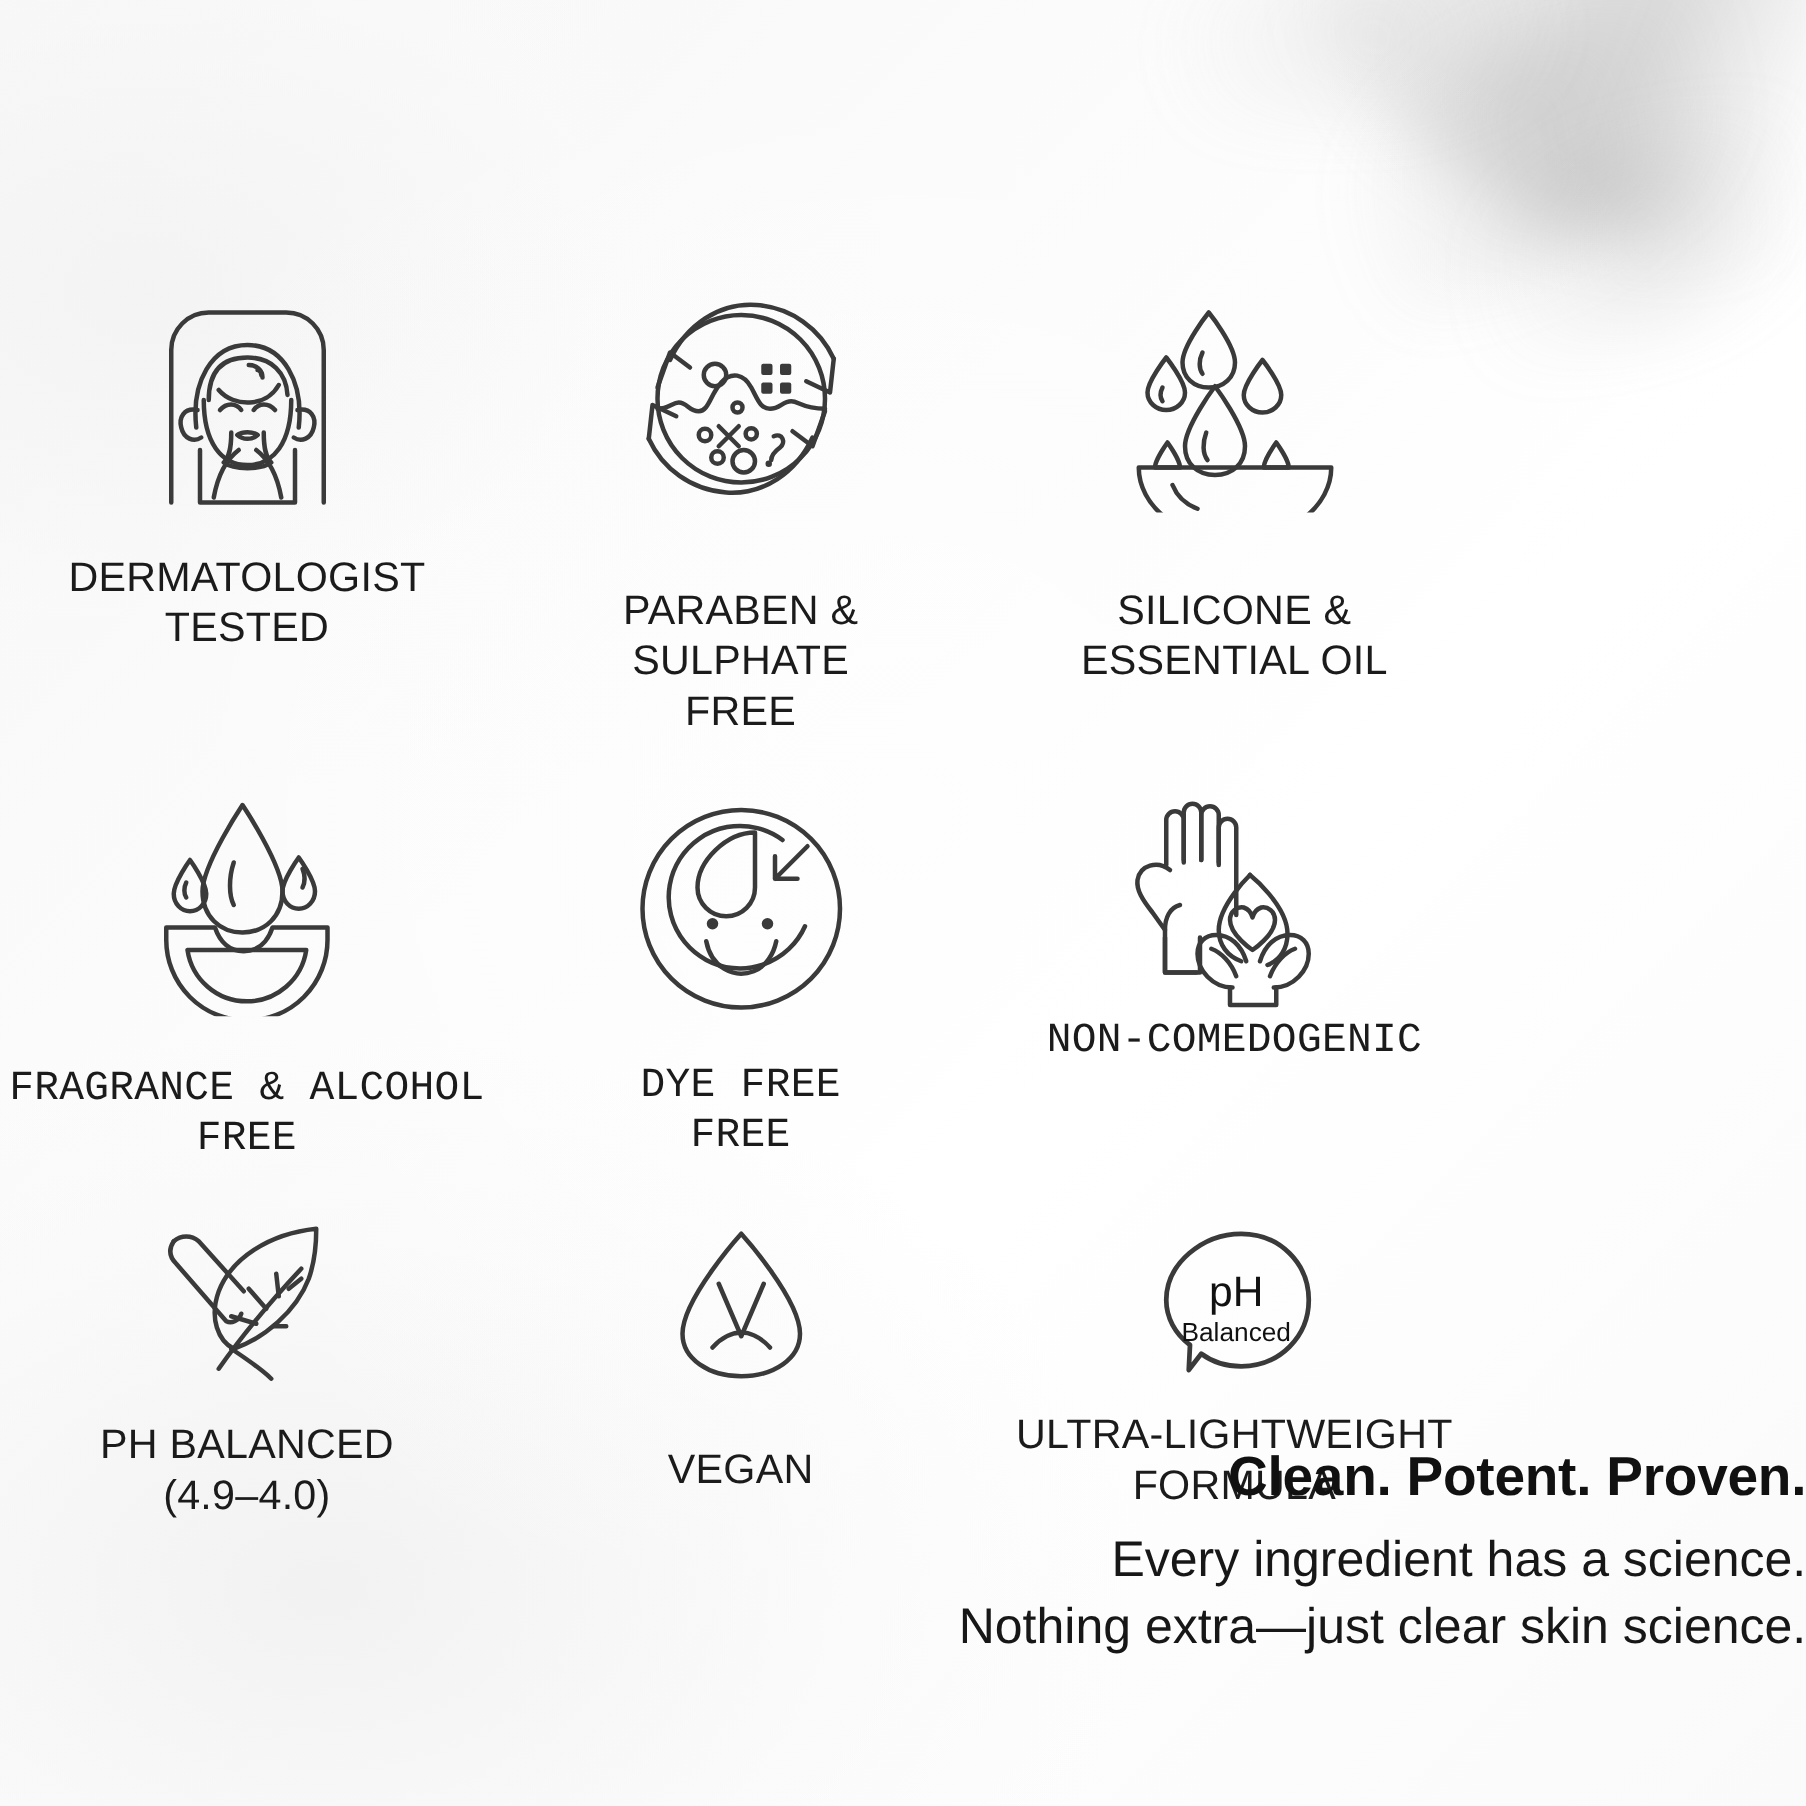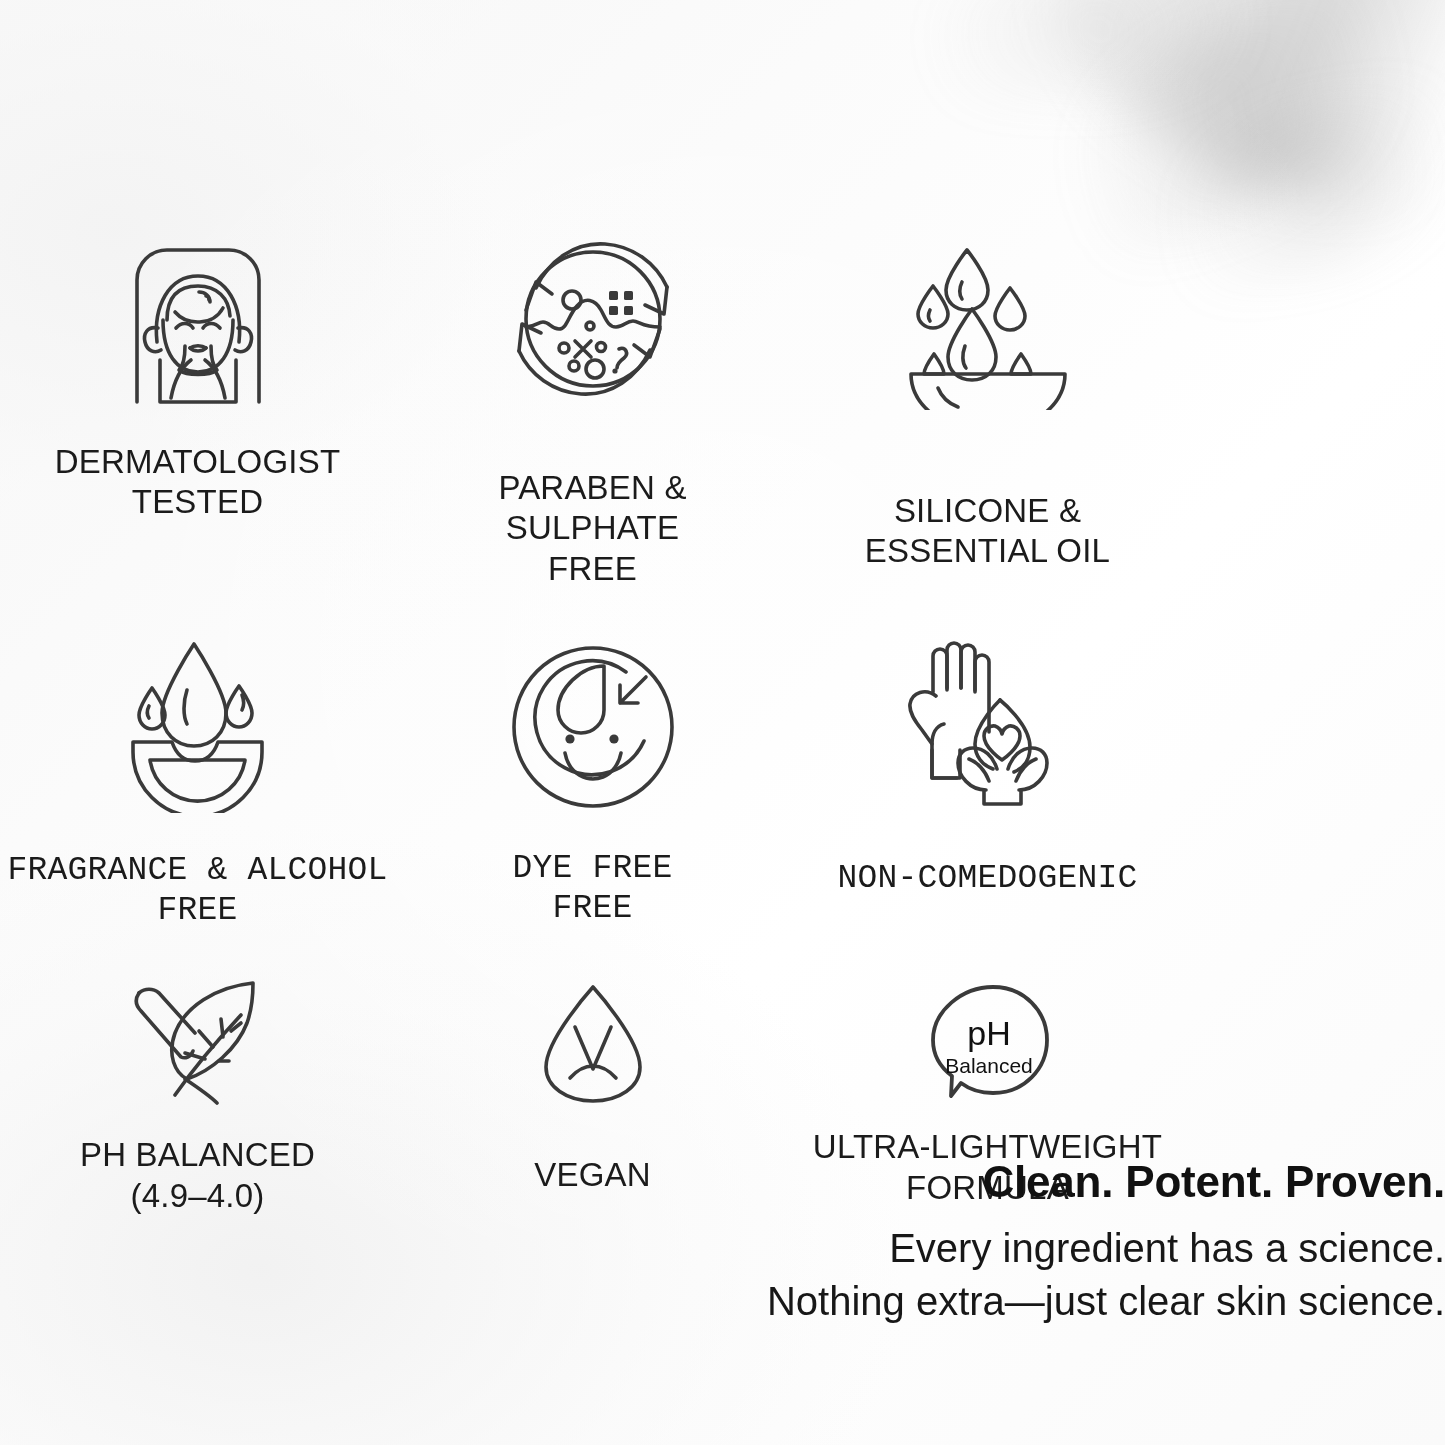--- a/index.html
+++ b/index.html
@@ -100,27 +100,27 @@
     line-height: 1.22;
     letter-spacing: 0.2px;
     white-space: pre-line;
     font-weight: 400;
   }
 
   
   .row1 .icon-box { height: 178px; }
   .row1 .cell-0 .badge-label { margin-top: 32px; }
   .row1 .cell-1 .badge-label { margin-top: 58px; }
-  .row1 .cell-2 .badge-label { margin-top: 81px; }
+  .row1 .cell-2 .badge-label { margin-top: 58px; }
 
   .row2 { margin-top: 46px; font-family: Liberation Mono, monospace; }
   .row2 .icon-box { height: 178px; }
   .row2 .cell-0 .badge-label { margin-top: 38px; }
   .row2 .cell-1 .badge-label { margin-top: 36px; }
-  .row2 .cell-2 .badge-label { margin-top: 46px; }
+  .row2 .cell-2 .badge-label { }
 
   .row3 { margin-top: 44px; }
   .row3 .icon-box { height: 130px; }
   .row3 .cell-0 .badge-label { margin-top: 30px; }
   .row3 .cell-1 .badge-label { margin-top: 50px; }
   .row3 .cell-2 .badge-label { margin-top: 22px; }
 
   
   .footer {
     position: absolute;

